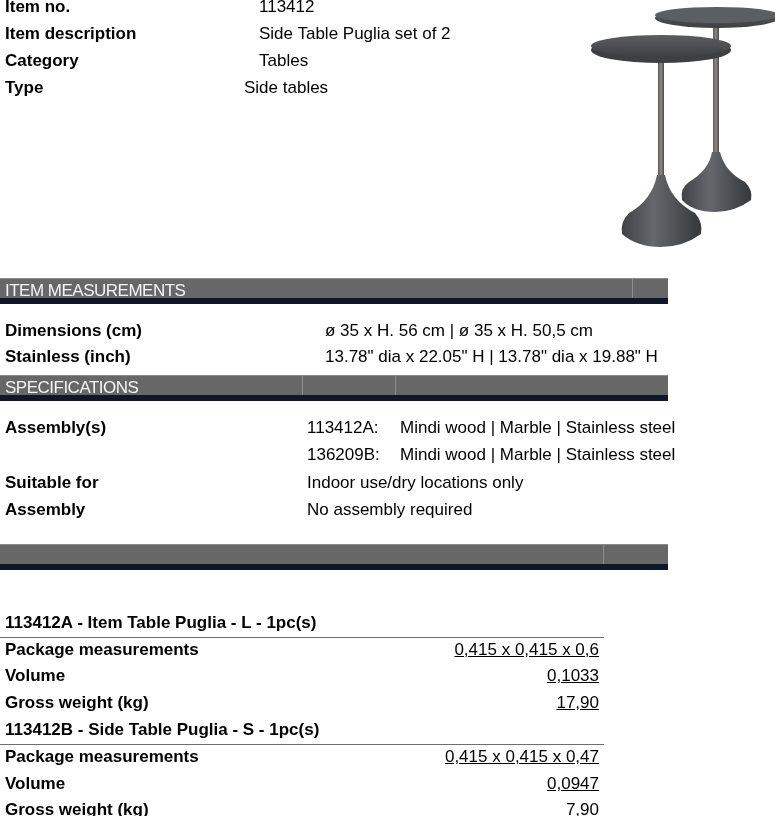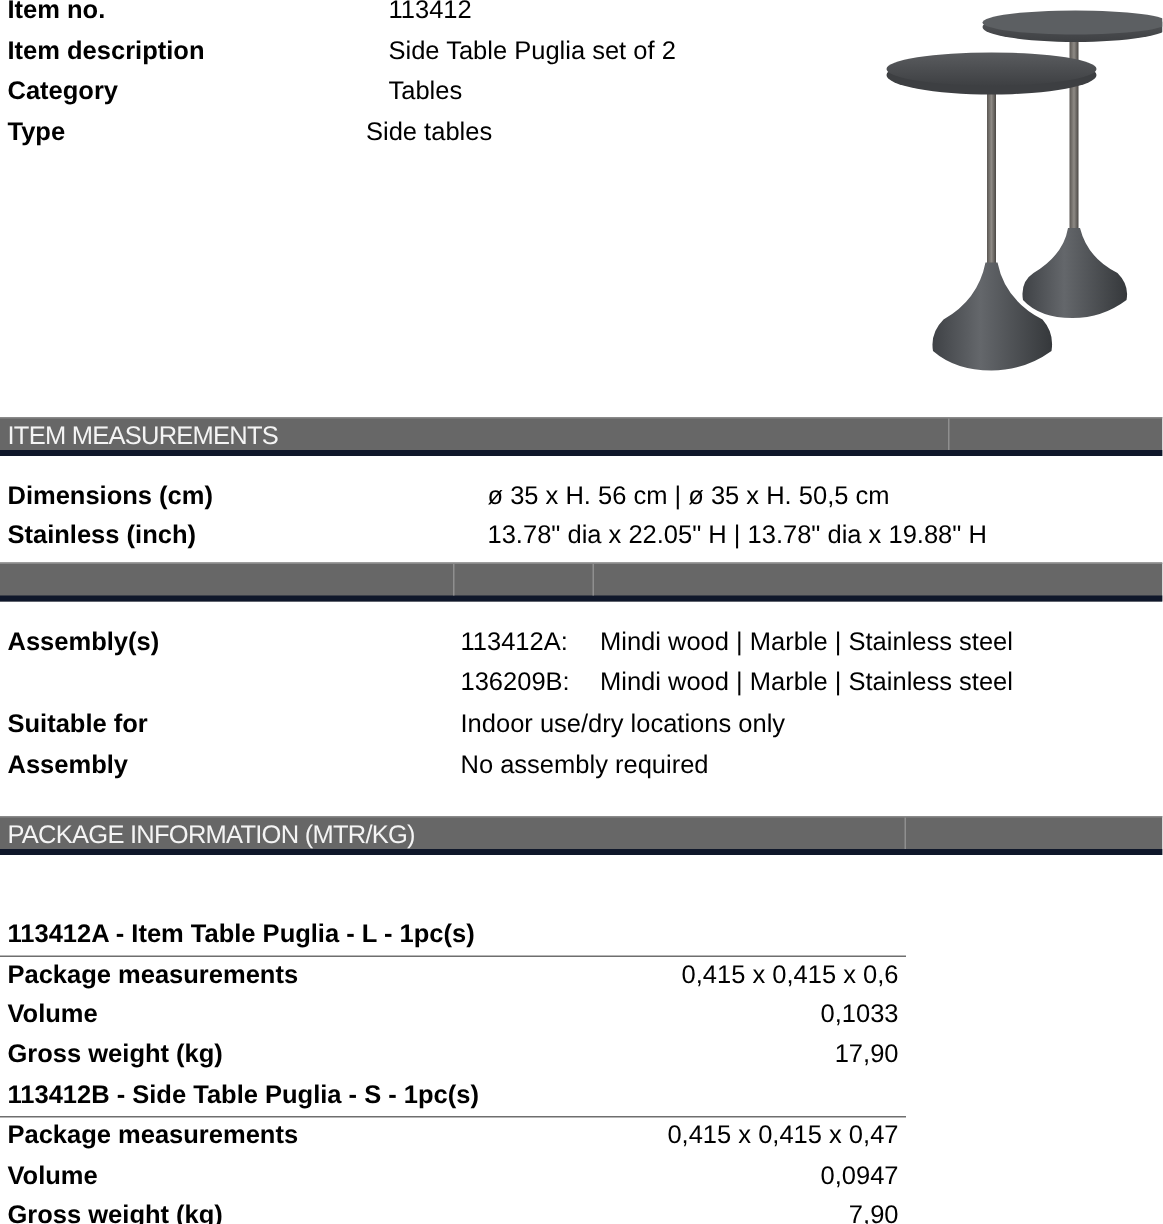--- a/index.html
+++ b/index.html
@@ -4,31 +4,31 @@
   <style>
     html, body { margin: 0; padding: 0; background: #ffffff; }
     body {
       width: 775px; height: 816px; overflow: hidden; position: relative;
       font-family: "Liberation Sans", sans-serif; color: #000;
     }
     .abs { position: absolute; white-space: nowrap; }
     .lbl { font-weight: bold; font-size: 17px; }
     .val { font-size: 17px; }
     .bar {
-      position: absolute; left: 0; width: 775px; height: 26px;
-      background: #676767; border-top: 1px solid #8a8a8a; border-bottom: 4px solid #0f172a;
+      position: absolute; left: 0; width: 668px; height: 26px;
+      background: #676767; border-top: 1px solid #8a8a8a; border-bottom: 6px solid #0f172a;
       box-sizing: border-box;
     }
     .bar .title {
       position: absolute; left: 5px; top: 2px; color: #f4f4f4; font-size: 17px;
       font-family: "Liberation Sans Narrow", "Liberation Sans", sans-serif; letter-spacing: -0.5px;
     }
     .bar .sep { position: absolute; top: 0; bottom: 0; width: 1px; background: #8f8f8f; }
     .rule { position: absolute; left: 0; width: 604px; height: 1px; background: #6e6e6e; }
-    .right { text-align: right; }
+    .right { text-align: right; text-decoration: underline; }
   </style>
 </head>
 <body>
 
 <div class="abs lbl" style="left:5px;top:-3px">Item no.</div>
 <div class="abs val" style="left:259px;top:-3px">113412</div>
 <div class="abs lbl" style="left:5px;top:24px">Item description</div>
 <div class="abs val" style="left:259px;top:24px">Side Table Puglia set of 2</div>
 <div class="abs lbl" style="left:5px;top:51px">Category</div>
 <div class="abs val" style="left:259px;top:51px">Tables</div>
@@ -67,35 +67,35 @@
 <div class="bar" style="top:278px">
   <span class="title">ITEM MEASUREMENTS</span>
   <span class="sep" style="left:632px"></span>
 </div>
 <div class="abs lbl" style="left:5px;top:321px">Dimensions (cm)</div>
 <div class="abs val" style="left:325px;top:321px">ø 35 x H. 56 cm | ø 35 x H. 50,5 cm</div>
 <div class="abs lbl" style="left:5px;top:347px">Stainless (inch)</div>
 <div class="abs val" style="left:325px;top:347px">13.78" dia x 22.05" H | 13.78" dia x 19.88" H</div>
 
 <div class="bar" style="top:375px">
+  <span class="title">SPECIFICATIONS</span>
   <span class="sep" style="left:302px"></span>
   <span class="sep" style="left:395px"></span>
 </div>
 <div class="abs lbl" style="left:5px;top:418px">Assembly(s)</div>
 <div class="abs val" style="left:307px;top:418px">113412A:</div>
 <div class="abs val" style="left:400px;top:418px">Mindi wood | Marble | Stainless steel</div>
 <div class="abs val" style="left:307px;top:445px">136209B:</div>
 <div class="abs val" style="left:400px;top:445px">Mindi wood | Marble | Stainless steel</div>
 <div class="abs lbl" style="left:5px;top:473px">Suitable for</div>
 <div class="abs val" style="left:307px;top:473px">Indoor use/dry locations only</div>
 <div class="abs lbl" style="left:5px;top:500px">Assembly</div>
 <div class="abs val" style="left:307px;top:500px">No assembly required</div>
 
 <div class="bar" style="top:544px">
-  <span class="title">PACKAGE INFORMATION (MTR/KG)</span>
   <span class="sep" style="left:603px"></span>
 </div>
 
 <div class="abs lbl" style="left:5px;top:613px">113412A - Item Table Puglia - L - 1pc(s)</div>
 <div class="rule" style="top:637px"></div>
 <div class="abs lbl" style="left:5px;top:640px">Package measurements</div>
 <div class="abs val right" style="right:176px;top:640px">0,415 x 0,415 x 0,6</div>
 <div class="abs lbl" style="left:5px;top:666px">Volume</div>
 <div class="abs val right" style="right:176px;top:666px">0,1033</div>
 <div class="abs lbl" style="left:5px;top:693px">Gross weight (kg)</div>

